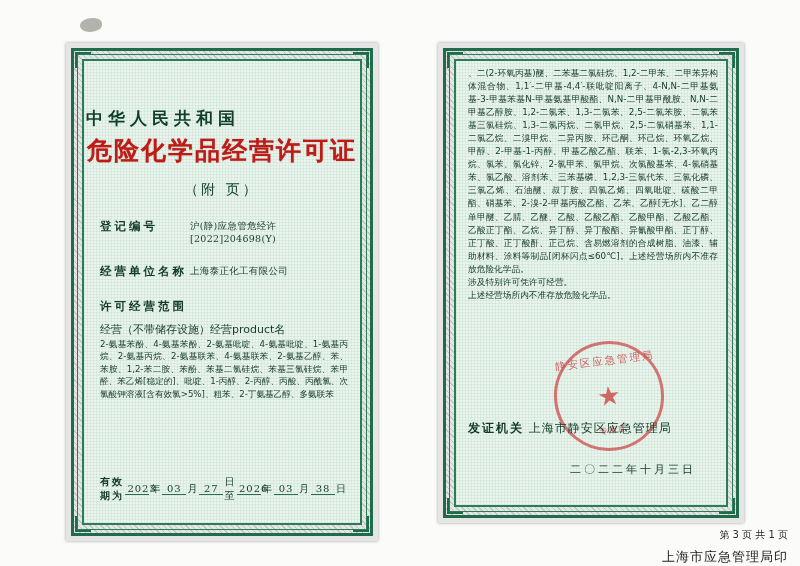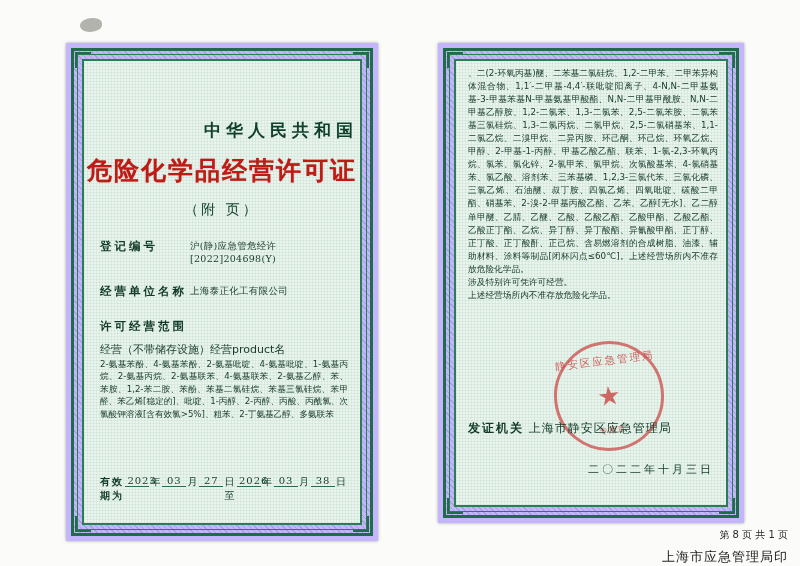--- a/index.html
+++ b/index.html
@@ -15,21 +15,21 @@
     overflow: hidden;
   }
   .page {
     position: absolute;
     inset: 0;
     background: #fbfbf9;
   }
   
   .sheet {
     position: absolute;
-    background: #c4b5fd;
+    background: #e5e5e5;
     box-shadow: 0 0 3px rgba(0,0,0,0.35);
   }
   .sheet-left  { left: 66px;  top: 43px; width: 312px; height: 498px; }
   .sheet-right { left: 438px; top: 43px; width: 306px; height: 480px; }
 
   
   .border-outer {
     position: absolute;
     inset: 5px;
     border: 3px solid #1f6b4a;
@@ -67,36 +67,36 @@
   .corner.br { right: 9px; bottom: 9px; border-left: none;  border-top: none; }
 
   .content {
     position: absolute;
     inset: 20px;
     color: #14402c;
   }
 
   
   .title-cn {
-    text-align: right;
+    text-align: left;
     font-family: "DejaVu Serif", "Liberation Serif", serif;
     font-weight: bold;
     font-size: 17px;
     letter-spacing: 5px;
     color: #10402b;
-    margin-top: 56px;
+    margin-top: 44px;
   }
   .title-main {
     text-align: center;
     font-family: "DejaVu Serif", "Liberation Serif", serif;
     font-weight: bold;
     font-size: 25px;
     letter-spacing: 2px;
     color: #c01a14;
-    margin-top: 12px;
+    margin-top: 4px;
     text-shadow: 0 0 1px rgba(150,20,15,0.5);
   }
   .title-sub {
     text-align: center;
     font-family: "DejaVu Serif", "Liberation Serif", serif;
     font-size: 14px;
     letter-spacing: 3px;
     margin-top: 14px;
     color: #13402c;
   }
@@ -139,21 +139,21 @@
   }
   .validity {
     position: absolute;
     left: 14px;
     right: 10px;
     bottom: 18px;
     font-size: 10px;
     font-family: "DejaVu Serif", "Liberation Serif", serif;
     letter-spacing: 1px;
     display: flex;
-    align-items: flex-start;
+    align-items: center;
     color: #123a28;
   }
   .validity .lbl { font-weight: bold; letter-spacing: 2px; }
   .validity .d   { margin: 0 1px; }
   .underline {
     border-bottom: 1px solid #2b6b4e;
     display: inline-block;
     min-width: 20px;
     text-align: center;
     padding: 0 2px;
@@ -174,21 +174,21 @@
     left: 10px;
     bottom: 66px;
     font-size: 12px;
     font-family: "DejaVu Serif", "Liberation Serif", serif;
     letter-spacing: 1px;
     color: #123a28;
   }
   .issuer .lbl { font-weight: bold; letter-spacing: 2px; }
   .issue-date {
     position: absolute;
-    right: 10px;
+    right: 28px;
     bottom: 26px;
     font-size: 11px;
     font-family: "DejaVu Serif", "Liberation Serif", serif;
     letter-spacing: 3px;
     color: #123a28;
   }
 
   
   .seal {
     position: absolute;
@@ -338,16 +338,16 @@
 
       <div class="issuer">
         <span class="lbl">发证机关</span>
         <span>上海市静安区应急管理局</span>
       </div>
 
       <div class="issue-date">二〇二二年十月三日</div>
     </div>
   </div>
 
-  <div class="page-num">第 8 页 共 1 页</div>
+  <div class="page-num">第 3 页 共 1 页</div>
   <div class="footer-stamp">上海市应急管理局印</div>
 
 </div>
 
 </body></html>

